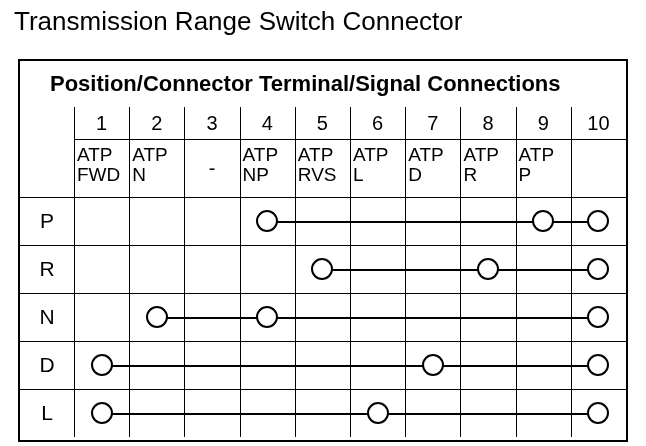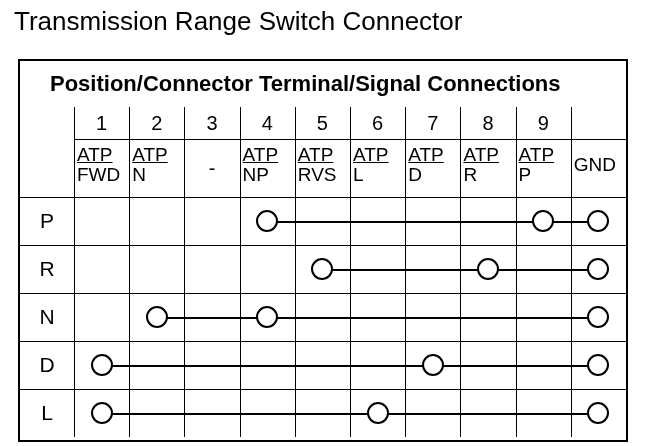--- a/index.html
+++ b/index.html
@@ -92,21 +92,21 @@
   }
   .cell-sig {
     position: absolute;
     font-size: 19px;
     line-height: 20px;
     padding-left: 3px;
     box-sizing: border-box;
     white-space: nowrap;
     overflow: visible;
   }
-  .cell-sig .l1 { display: block; text-decoration: underline; }
+  .cell-sig .l1 { display: block; }
   .cell-sig .l2 { display: block; }
   .cell-sig.single {
     line-height: 52px;
   }
   .cell-sig.dash {
     text-align: center;
     padding-left: 0;
     line-height: 58px;
     font-size: 20px;
   }
@@ -168,20 +168,21 @@
       <div class="vline" style="left: 550.8px; top: 0px; height: 330px; bottom: auto;"></div>
       <div class="cell-num" style="left: 54px; top: 0px; width: 55.2px;">1</div>
       <div class="cell-num" style="left: 109.2px; top: 0px; width: 55.2px;">2</div>
       <div class="cell-num" style="left: 164.4px; top: 0px; width: 55.2px;">3</div>
       <div class="cell-num" style="left: 219.6px; top: 0px; width: 55.2px;">4</div>
       <div class="cell-num" style="left: 274.8px; top: 0px; width: 55.2px;">5</div>
       <div class="cell-num" style="left: 330px; top: 0px; width: 55.2px;">6</div>
       <div class="cell-num" style="left: 385.2px; top: 0px; width: 55.2px;">7</div>
       <div class="cell-num" style="left: 440.4px; top: 0px; width: 55.2px;">8</div>
       <div class="cell-num" style="left: 495.6px; top: 0px; width: 55.2px;">9</div>
+      <div class="cell-num" style="left: 550.8px; top: 0px; width: 55.2px;">10</div>
       <div class="cell-sig" style="left: 54px; top: 38px; width: 55.2px; height: 58px;">
         <span class="l1">ATP</span>
         <span class="l2">FWD</span>
       </div>
       <div class="cell-sig" style="left: 109.2px; top: 38px; width: 55.2px; height: 58px;">
         <span class="l1">ATP</span>
         <span class="l2">N</span>
       </div>
       <div class="cell-sig dash" style="left: 164.4px; top: 32px; width: 55.2px; height: 58px;">-</div>
       <div class="cell-sig" style="left: 219.6px; top: 38px; width: 55.2px; height: 58px;">
@@ -201,21 +202,20 @@
         <span class="l2">D</span>
       </div>
       <div class="cell-sig" style="left: 440.4px; top: 38px; width: 55.2px; height: 58px;">
         <span class="l1">ATP</span>
         <span class="l2">R</span>
       </div>
       <div class="cell-sig" style="left: 495.6px; top: 38px; width: 55.2px; height: 58px;">
         <span class="l1">ATP</span>
         <span class="l2">P</span>
       </div>
-      <div class="cell-sig single" style="left: 550.8px; top: 32px; width: 55.2px; height: 58px;">GND</div>
       <div class="row-label" style="top: 90px;">P</div>
       <div class="conn-line" style="left: 247.2px; top: 114px; width: 331.2px;"></div>
       <div class="node" style="left: 236.2px; top: 103px;"></div>
       <div class="node" style="left: 512.2px; top: 103px;"></div>
       <div class="node" style="left: 567.4px; top: 103px;"></div>
       <div class="row-label" style="top: 138px;">R</div>
       <div class="conn-line" style="left: 302.4px; top: 162px; width: 276px;"></div>
       <div class="node" style="left: 291.4px; top: 151px;"></div>
       <div class="node" style="left: 457px; top: 151px;"></div>
       <div class="node" style="left: 567.4px; top: 151px;"></div>

